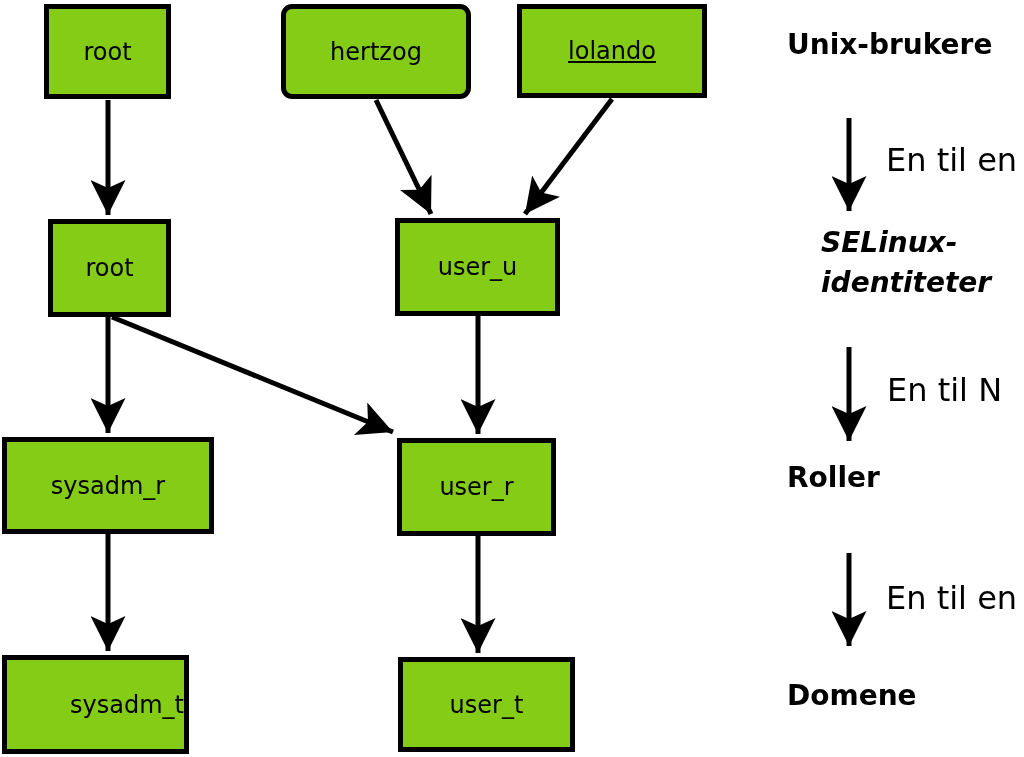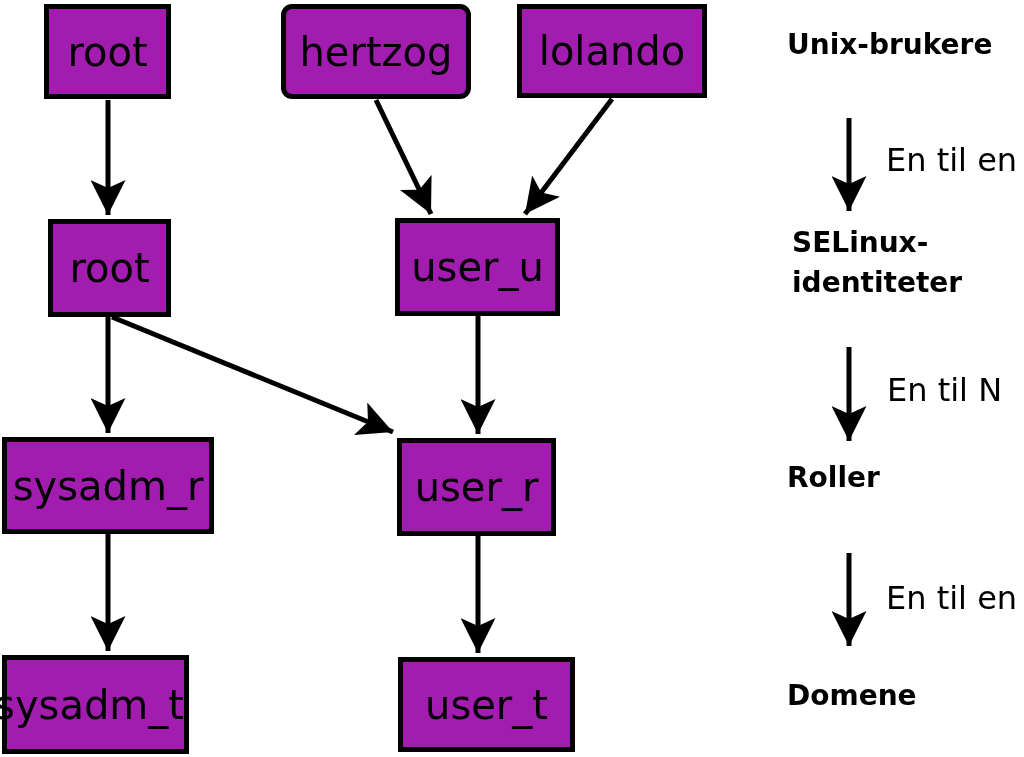--- a/index.html
+++ b/index.html
@@ -18,25 +18,25 @@
   #edge-layer {
     position: absolute;
     left: 0; top: 0;
     width: 1024px;
     height: 757px;
   }
   .node {
     position: absolute;
     box-sizing: border-box;
     border: 5px solid #000000;
-    background: #a21caf;
+    background: #84cc16;
     display: flex;
     align-items: center;
     justify-content: center;
-    font-size: 40px;
+    font-size: 24px;
     color: #000000;
     white-space: nowrap;
   }
   .legend-heading {
     position: absolute;
     font-size: 28px;
     font-weight: bold;
     line-height: 40px;
     color: #000000;
     white-space: pre-line;
@@ -74,21 +74,21 @@
       </g>
   </svg>
 
   <div id="nodes">
       <div class="node" style="left: 44px; top: 4px; width: 127px; height: 95px;">
         <span>root</span>
       </div>
       <div class="node" style="left: 281px; top: 4px; width: 190px; height: 95px; border-radius: 11px;">
         <span>hertzog</span>
       </div>
-      <div class="node" style="left: 517px; top: 4px; width: 190px; height: 94px;">
+      <div class="node" style="left: 517px; top: 4px; width: 190px; height: 94px; text-decoration: underline;">
         <span>lolando</span>
       </div>
       <div class="node" style="left: 48px; top: 219px; width: 123px; height: 98px;">
         <span>root</span>
       </div>
       <div class="node" style="left: 395px; top: 218px; width: 165px; height: 98px; justify-content: center;">
         <span>user_u</span>
       </div>
       <div class="node" style="left: 2px; top: 437px; width: 212px; height: 97px;">
         <span>sysadm_r</span>
@@ -100,21 +100,21 @@
         <span>sysadm_t</span>
       </div>
       <div class="node" style="left: 398px; top: 657px; width: 177px; height: 95px;">
         <span>user_t</span>
       </div>
     </div>
 
   <div id="legend">
     <div id="legend-headings">
         <div class="legend-heading" style="left: 787px; top: 25px;">Unix-brukere</div>
-        <div class="legend-heading" style="left: 792px; top: 223px;">SELinux-
+        <div class="legend-heading" style="left: 821px; top: 223px; font-style: italic;">SELinux-
 identiteter</div>
         <div class="legend-heading" style="left: 787px; top: 458px;">Roller</div>
         <div class="legend-heading" style="left: 787px; top: 676px;">Domene</div>
       </div>
     <div id="legend-relations">
         <div class="legend-relation" style="left: 886px; top: 140px;">En til en</div>
         <div class="legend-relation" style="left: 887px; top: 370px;">En til N</div>
         <div class="legend-relation" style="left: 886px; top: 578px;">En til en</div>
       </div>
   </div>

